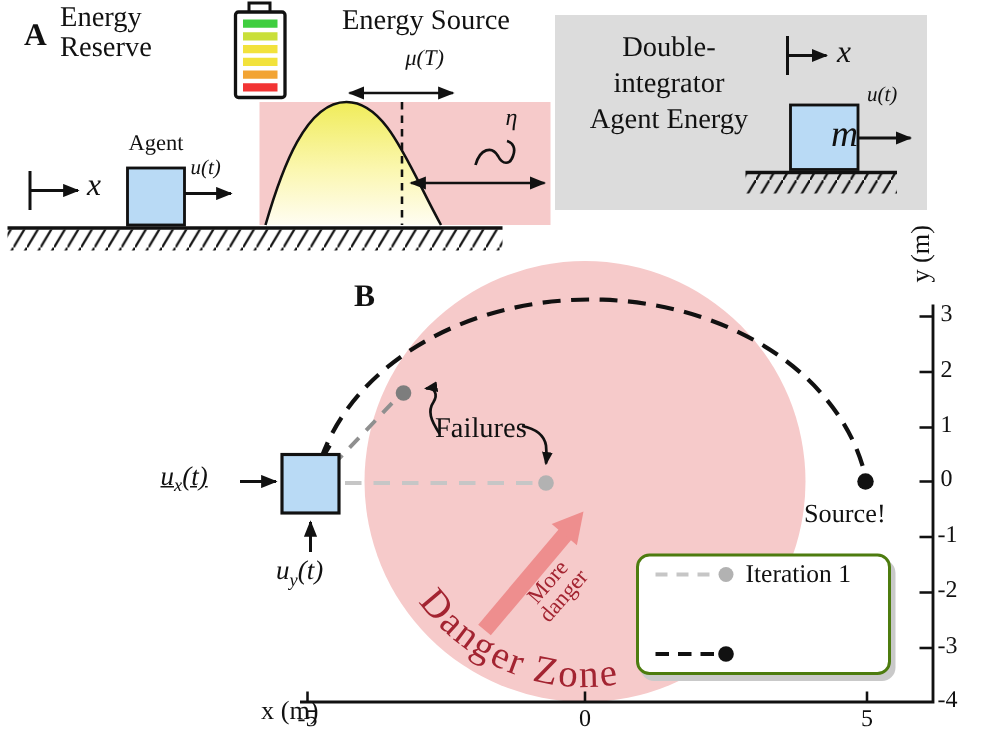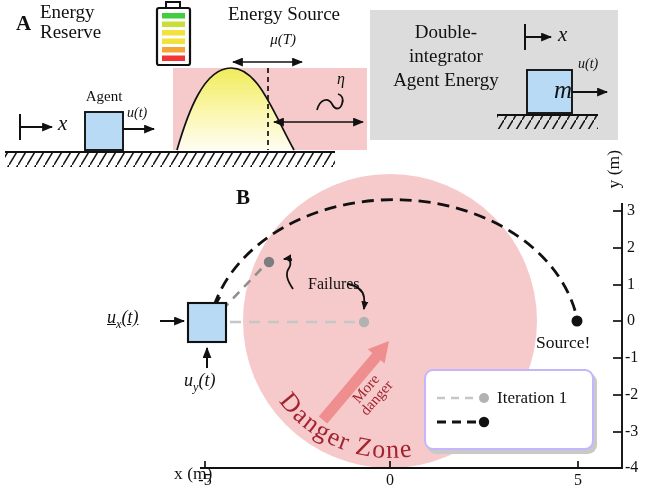--- a/index.html
+++ b/index.html
@@ -6,22 +6,22 @@
   #fig{position:relative;width:662px;height:502px;background:#fff;overflow:hidden;
        font-family:"Liberation Serif","DejaVu Serif",serif;color:#111;}
   svg.layer{position:absolute;left:0;top:0;z-index:1;}
   .t{position:absolute;z-index:2;white-space:nowrap;line-height:1.05;}
   .ctr{text-align:center;}
   .rt{text-align:left;}
   .it{font-style:italic;text-align:right;}
   .bold{font-weight:bold;}
   .red{color:#a32431;}
   #legend{position:absolute;z-index:3;left:424px;top:369px;width:166px;height:77px;
-          background:#fff;border:2px solid #c4b5fd;border-radius:9px;
-          box-shadow:3px 4px 0 #c9c9c9;display:flex;flex-direction:column;justify-content:center;}
+          background:#fff;border:2px solid #4d7c0f;border-radius:9px;
+          box-shadow:3px 4px 0 #c9c9c9;display:flex;flex-direction:column;justify-content:space-between;}
   .lrow{display:flex;align-items:center;gap:4px;padding-left:9px;height:24px;}
   .lrow span{font-size:17px;}
   #ylab{writing-mode:vertical-rl;transform:rotate(180deg);}
   #moredanger{transform:rotate(-49deg);line-height:14px;}
   sub{font-size:0.68em;}
 </style>
 </head>
 <body>
 
 <div id="fig">
@@ -141,21 +141,21 @@
     <div>integrator</div>
     <div>Agent Energy</div>
   </div>
   <div class="t it" style="left:558px;top:23px;font-size:21px;">x</div>
   <div class="t it ctr" style="left:527px;top:77px;width:45px;font-size:25px;">m</div>
   <div class="t it" style="left:578px;top:57px;font-size:14px;">u(t)</div>
 
   <div class="t bold" style="left:236px;top:186px;font-size:21px;">B</div>
   <div class="t it" style="left:107px;top:308px;font-size:18px;text-decoration:underline;"><span>u</span><sub>x</sub><span>(t)</span></div>
   <div class="t it" style="left:184px;top:371px;font-size:18px;"><span>u</span><sub>y</sub><span>(t)</span></div>
-  <div class="t" style="left:308px;top:276px;font-size:16px;">Failures</div>
+  <div class="t" style="left:290px;top:276px;font-size:19px;">Failures</div>
   <div class="t" style="left:536px;top:333px;font-size:17.5px;">Source!</div>
   <div class="t ctr red" id="moredanger" style="left:336px;top:379px;width:70px;font-size:15px;">
     <div>More</div>
     <div>danger</div>
   </div>
 
   <div id="legend">
     <div class="lrow">
       <svg width="58" height="14">
         <line x1="2" y1="7" x2="42" y2="7" stroke-width="2.6" stroke-dasharray="8,6" stroke="#c6c6c6"></line>

